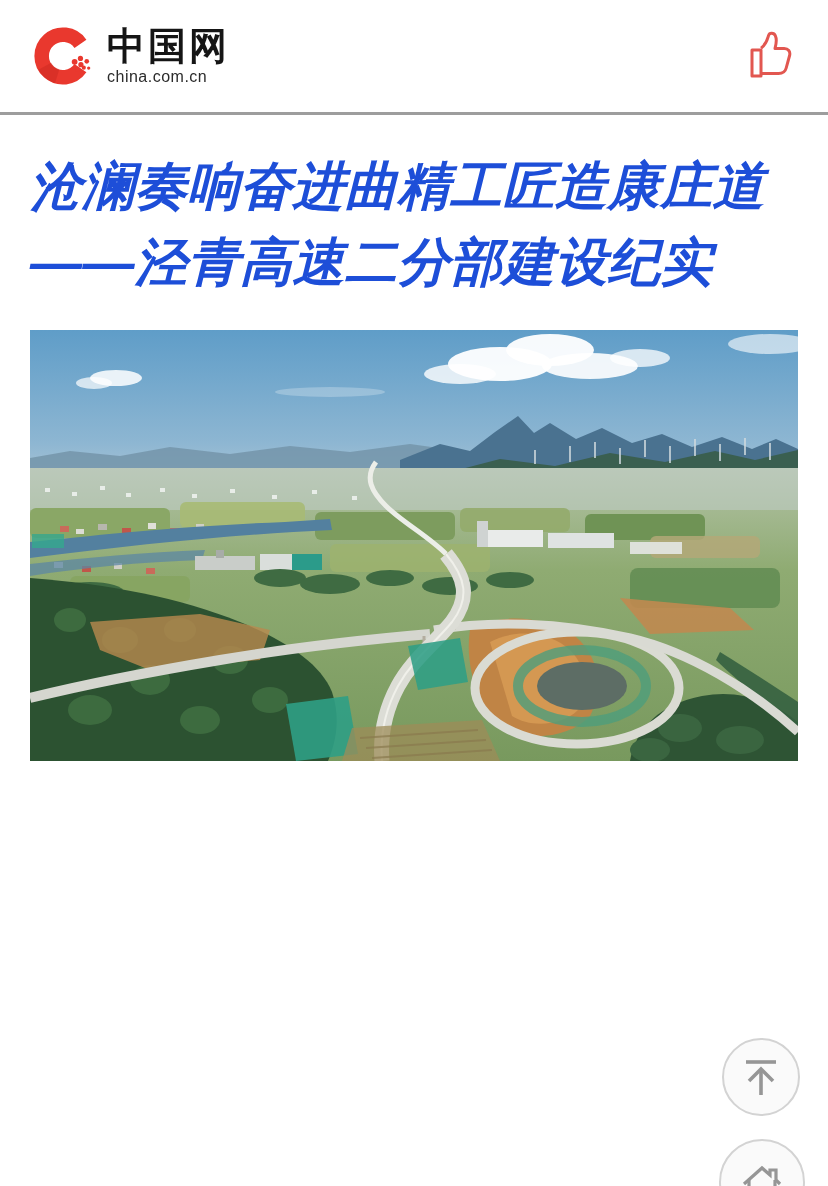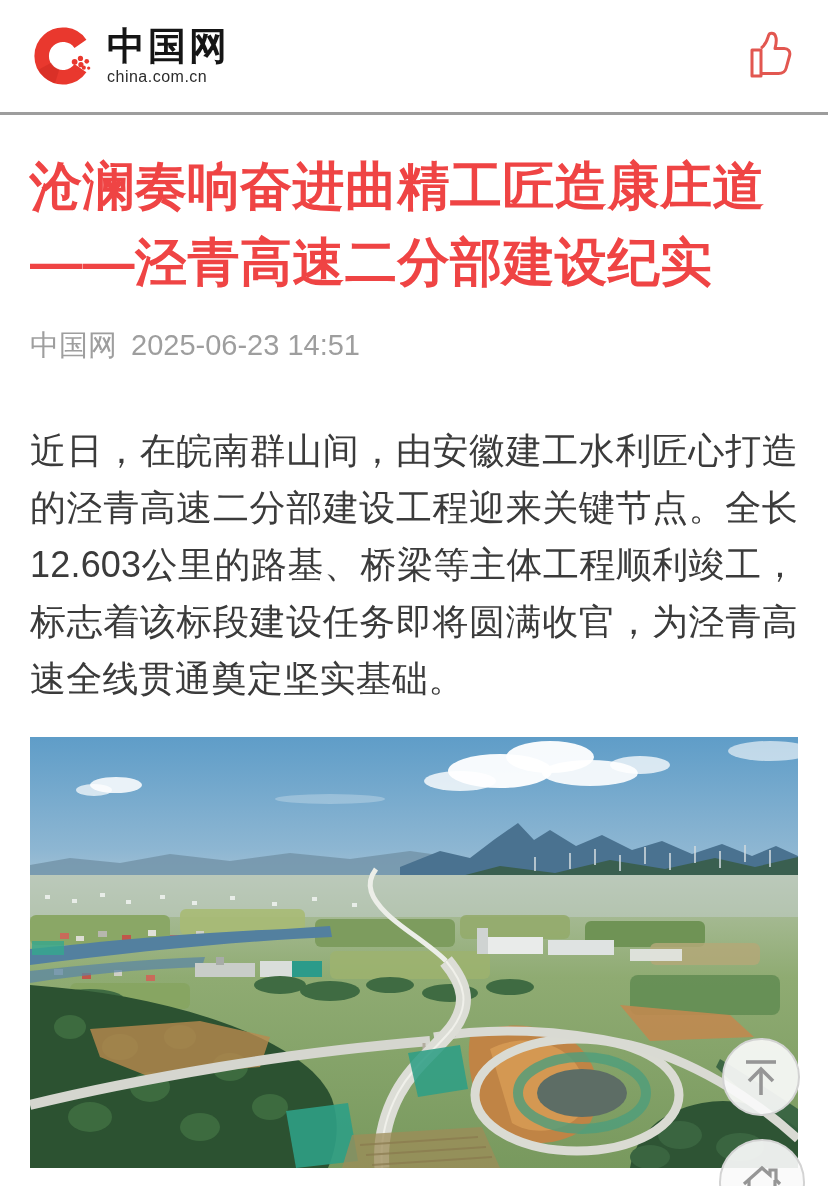--- a/index.html
+++ b/index.html
@@ -18,21 +18,21 @@
   .logo-wrap{display:flex;align-items:center;gap:13px;cursor:pointer;}
   .logo-mark{width:62px;height:62px;flex:0 0 auto;}
   .logo-text{display:flex;flex-direction:column;line-height:1;}
   .site-name{font-size:38px;font-weight:bold;color:#151515;letter-spacing:3px;}
   .site-domain{font-size:16px;color:#2b2b2b;margin-top:4px;letter-spacing:0.5px;}
   .like-btn{background:none;border:none;padding:0;cursor:pointer;display:block;}
   
   .main{position:absolute;top:118px;left:30px;width:768px;}
   .title{
     margin:30px 0 0 0;font-size:52px;line-height:76px;font-weight:700;
-    color:#ef4444;letter-spacing:0.5px;
+    color:#1d4ed8;letter-spacing:0.5px;font-style:italic;
   }
   .byline{margin-top:26px;font-size:29px;color:#9e9e9e;}
   .byline .src{margin-right:14px;}
   .body-text{
     margin:56px 0 0 0;font-size:36px;line-height:57px;color:#3b3b3b;
     text-align:justify;letter-spacing:0.2px;
   }
   .photo{margin:30px 0 0 0;width:768px;height:431px;}
   .photo svg{display:block;width:768px;height:431px;}
   
@@ -75,24 +75,20 @@
         <g fill="none" stroke="#e25750" stroke-width="3" stroke-linejoin="round">
           <rect x="5" y="21" width="9" height="26"></rect>
           <path d="M14,44.5 L31.5,44.5 C35.5,44.5 38.3,42.6 39.2,39 L42.6,26.5 C43.6,22.6 41.2,19.5 37.2,19.5 L28,19.5 C29.2,15.2 30,10.2 28.3,6.6 C27,3.8 22.5,3.3 21.5,6.6 C20.3,10.8 19.2,15.6 14,19.2"></path>
         </g>
       </svg>
     </button>
   </div>
 
   <div class="main">
     <h1 class="title">沧澜奏响奋进曲精工匠造康庄道——泾青高速二分部建设纪实</h1>
-    <div class="byline">
-      <span class="src">中国网</span><span>2025-06-23 14:51</span>
-    </div>
-    <p class="body-text">近日，在皖南群山间，由安徽建工水利匠心打造的泾青高速二分部建设工程迎来关键节点。全长12.603公里的路基、桥梁等主体工程顺利竣工，标志着该标段建设任务即将圆满收官，为泾青高速全线贯通奠定坚实基础。</p>
 
     <figure class="photo" style="margin:30px 0 0 0;">
       <svg viewBox="0 0 768 431" preserveAspectRatio="none" aria-hidden="true">
         <defs>
           <linearGradient id="sky" x1="0" y1="0" x2="0" y2="1">
             <stop offset="0" stop-color="#5f9dc8"></stop>
               <stop offset="0.7" stop-color="#8db6d2"></stop>
               <stop offset="1" stop-color="#b0c8d6"></stop>
           </linearGradient>
           <linearGradient id="valley" x1="0" y1="0" x2="0" y2="1">

